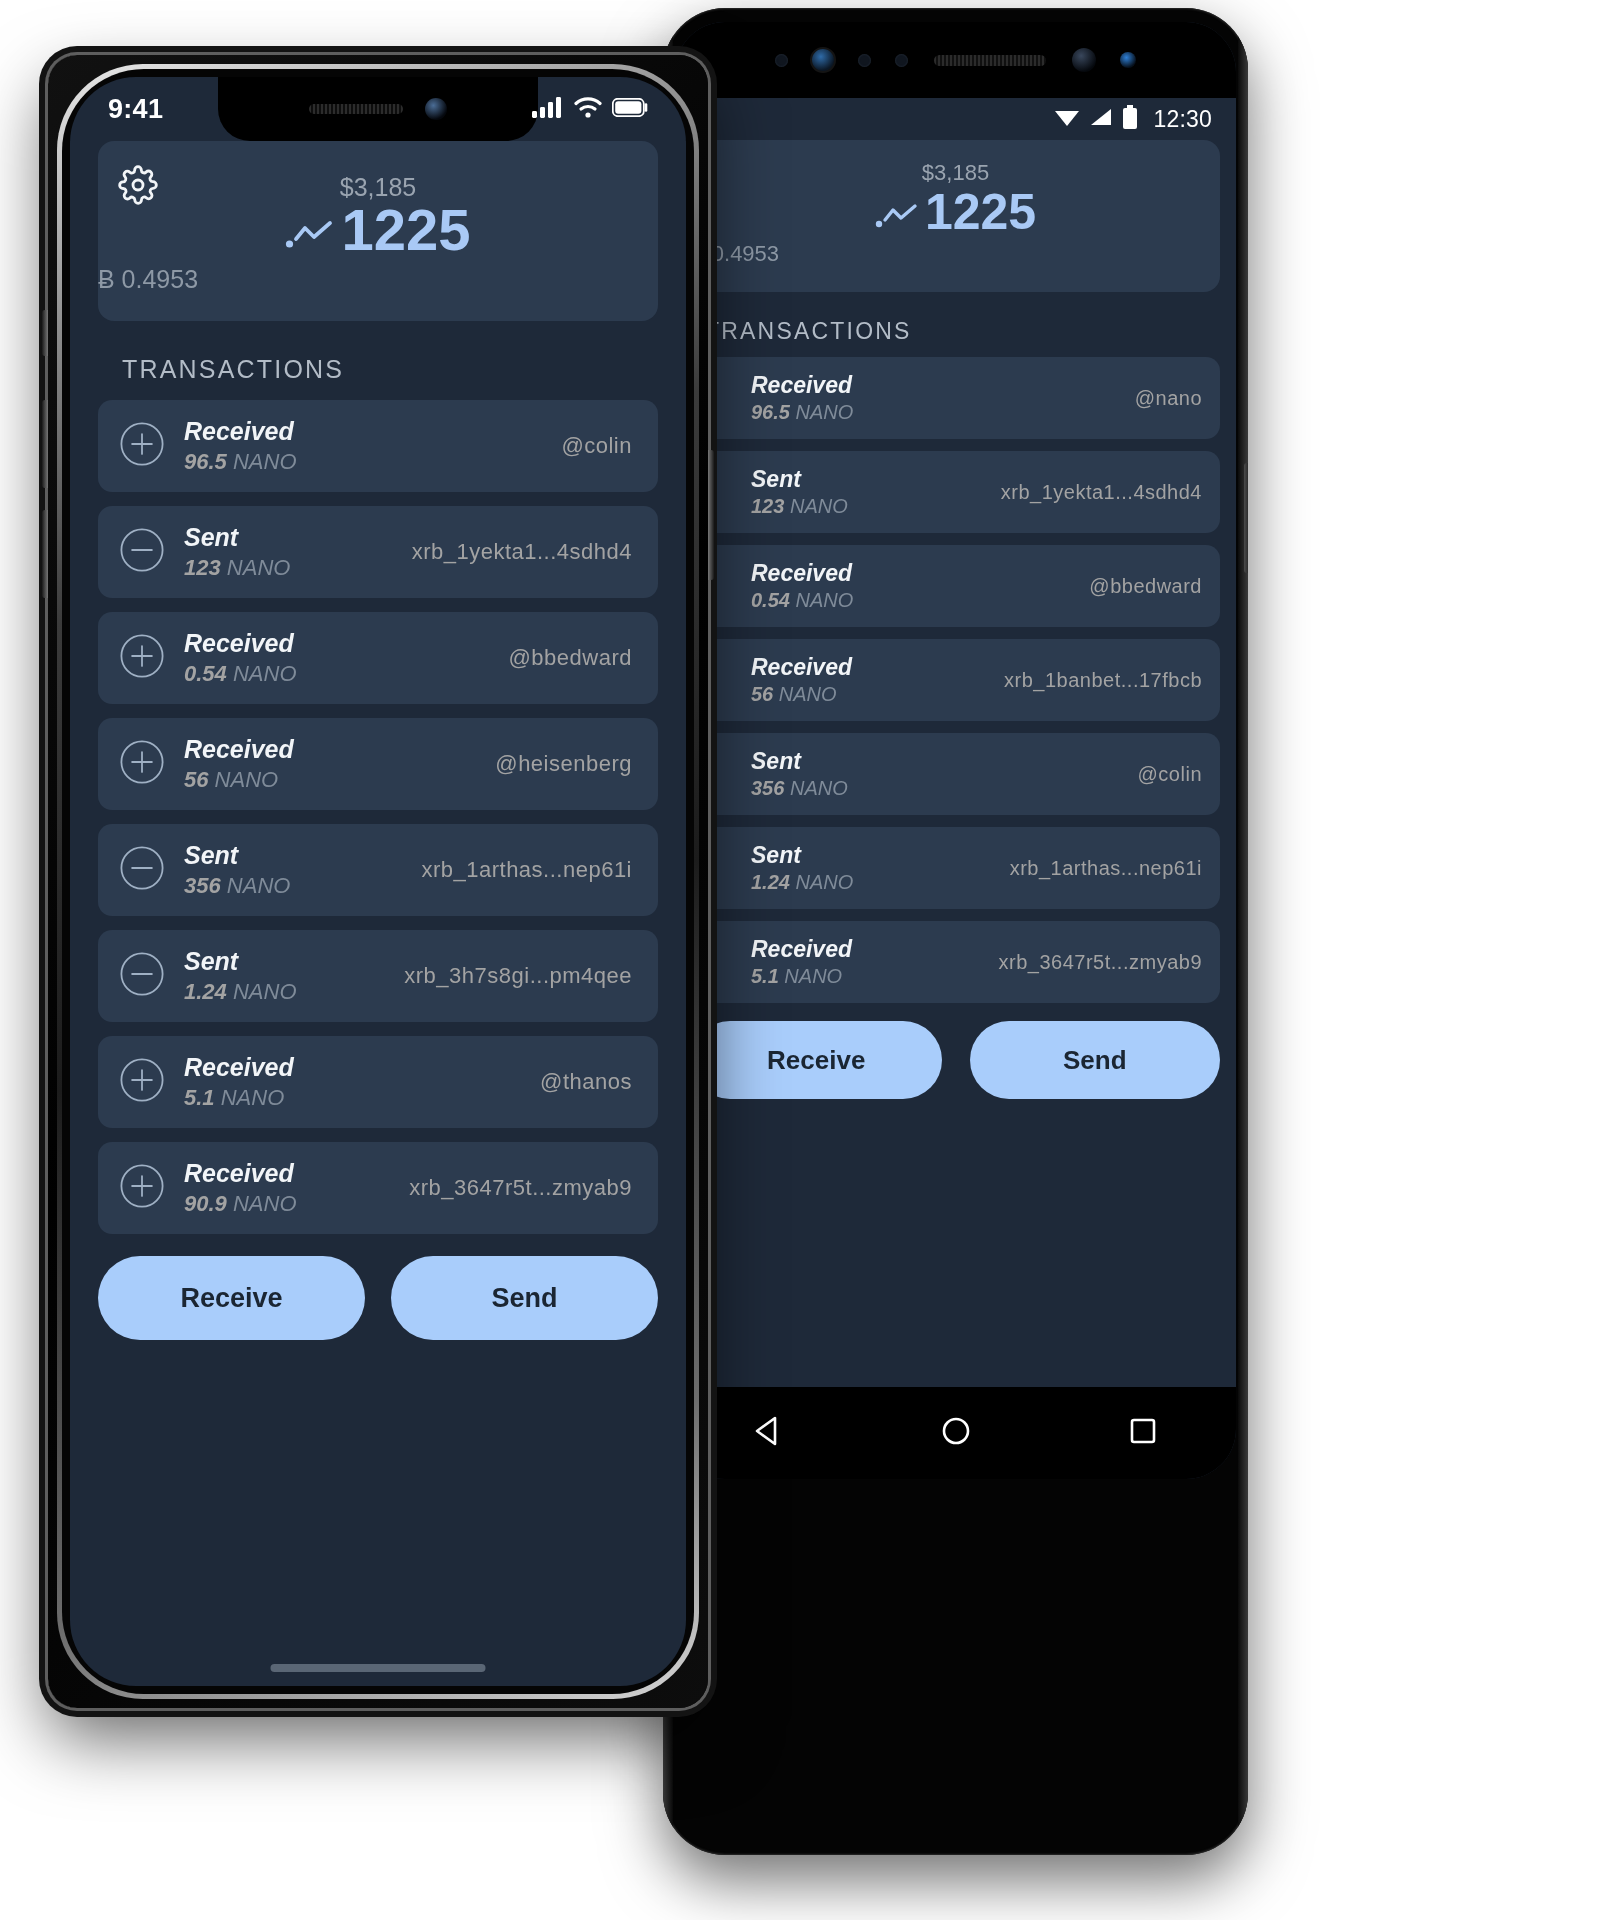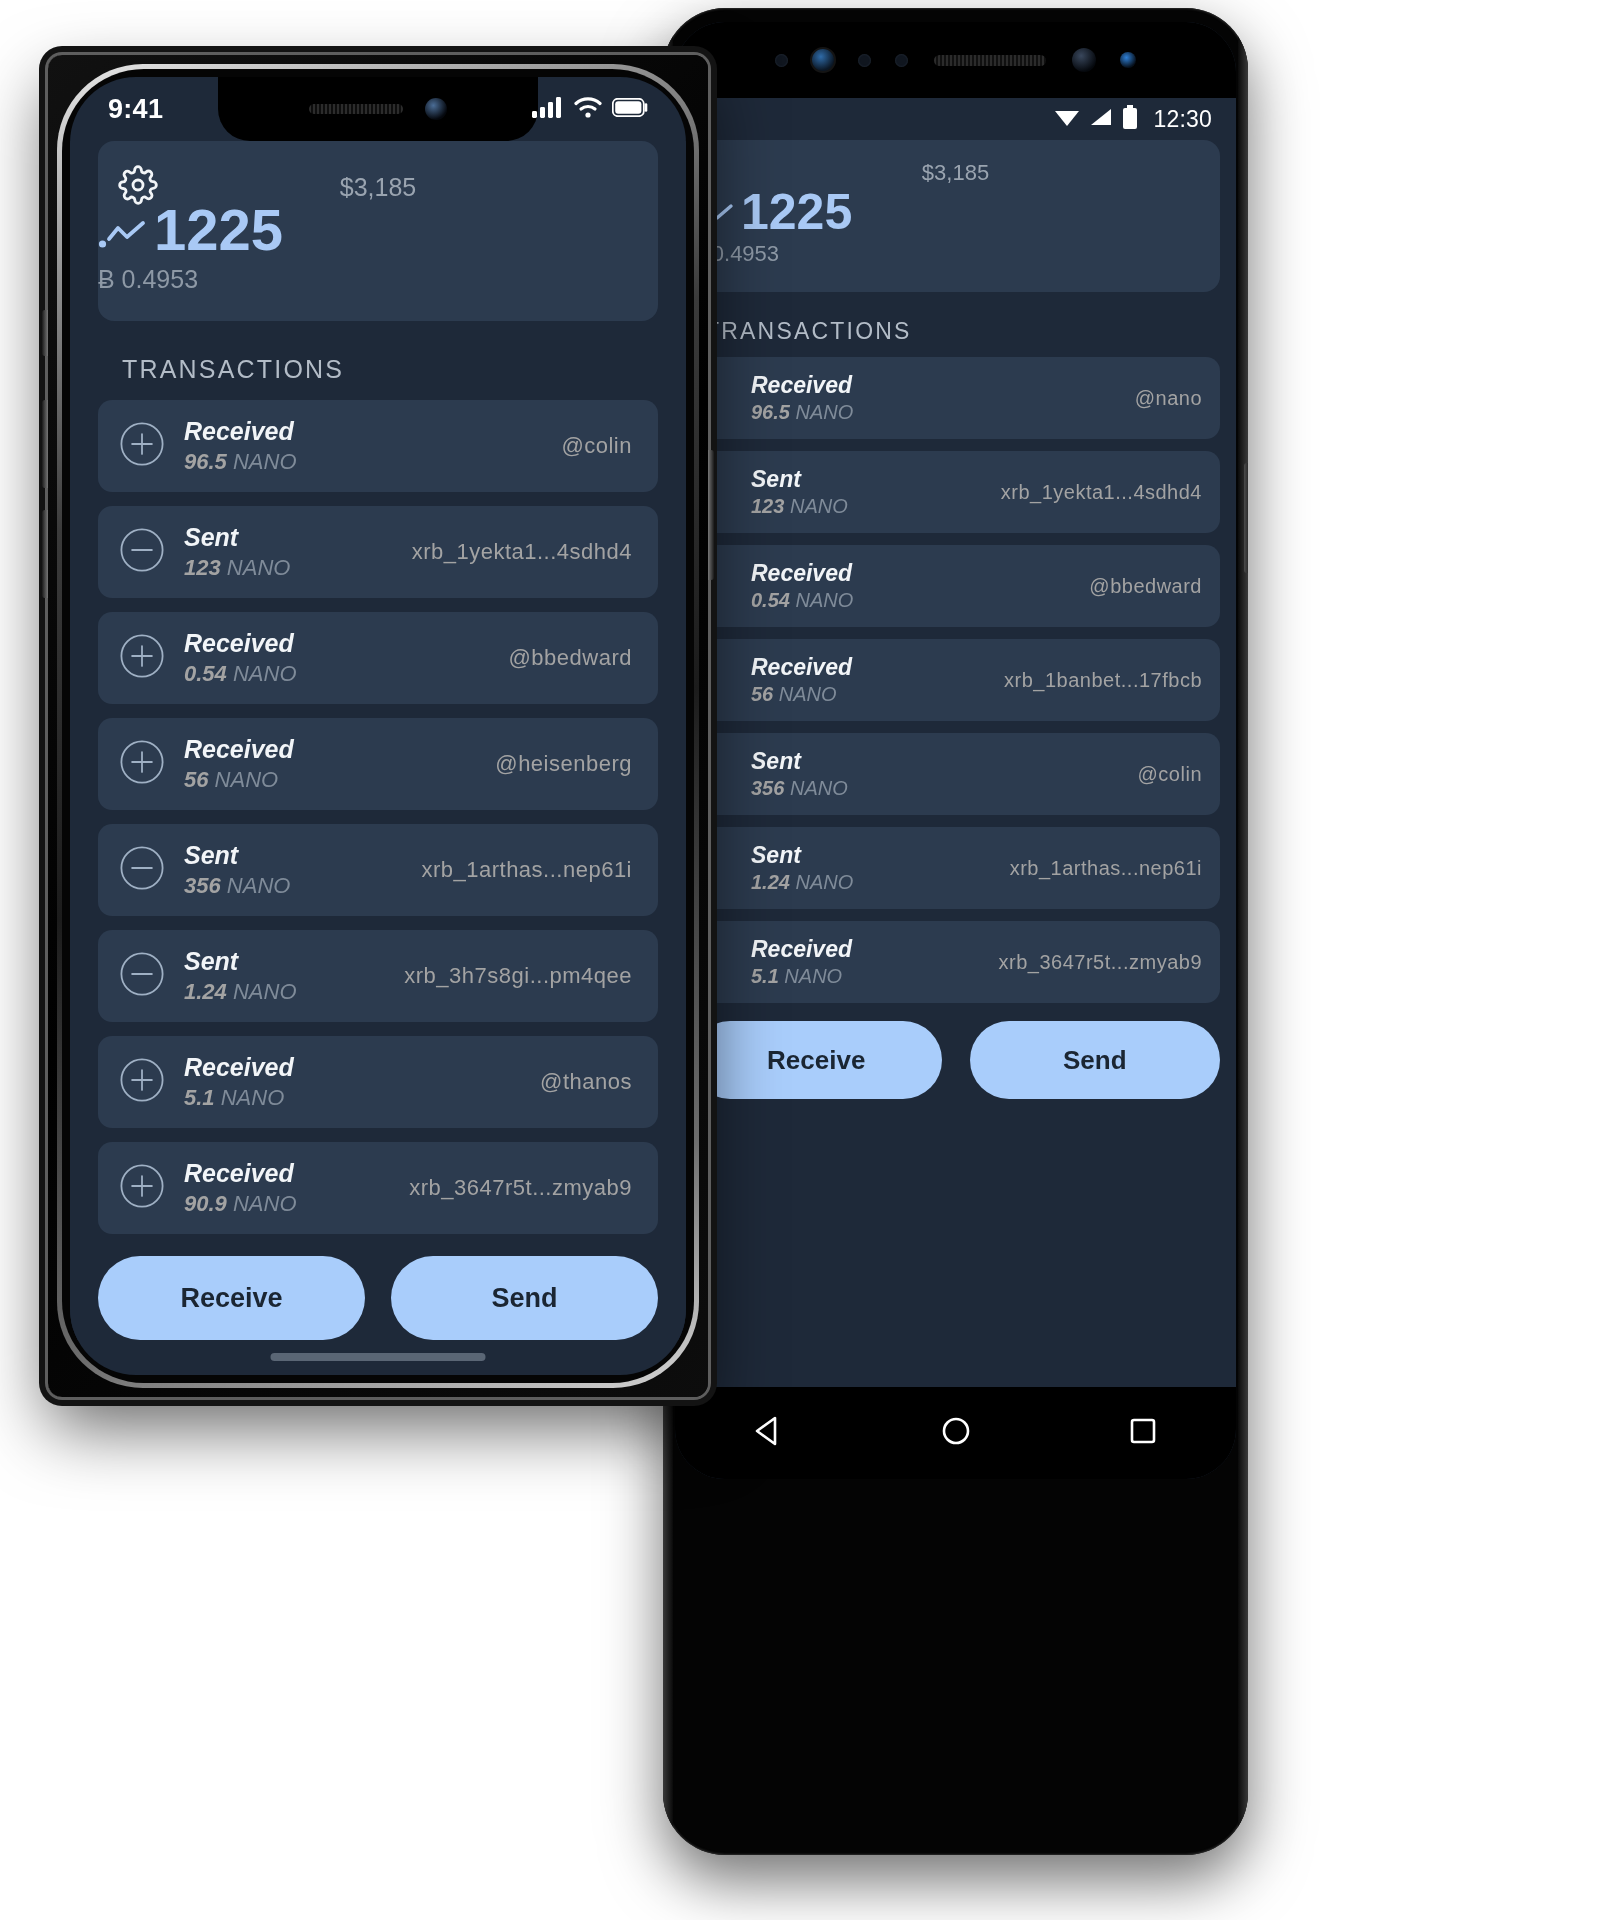--- a/index.html
+++ b/index.html
@@ -67,22 +67,22 @@
   .and-navbar {
     position: absolute; bottom: 0; left: 0; right: 0; height: 92px;
     background: #000; display: flex; align-items: center;
     justify-content: space-around;
   }
 
   
   #iphone {
     position: absolute;
     left: 48px; top: 55px;
-    width: 660px; height: 1342px;
-    border-radius: 14px;
+    width: 660px; height: 1653px;
+    border-radius: 29px;
     background: linear-gradient(135deg,#111 0%, #000 50%, #0d0d0d 100%);
     box-shadow: 0 0 0 3px #5e5e5e, 0 0 0 9px #131313,
                 0 30px 70px rgba(0,0,0,.6);
   }
   #iphone .rail {
     position: absolute; left: 9px; right: 9px; top: 9px; bottom: 9px;
     border-radius: 86px;
     background: linear-gradient(160deg,#e9e9e9 0%, #8f8f8f 14%, #3b3b3b 30%,
                 #1c1c1c 55%, #6d6d6d 84%, #d6d6d6 100%);
   }
@@ -131,21 +131,21 @@
     border-radius: 0 3px 3px 0; }
 
   
   .app { background: #1e2939; }
   .balance-card {
     background: #2c3b4f; border-radius: 16px;
     position: relative;
   }
   .gear-wrap { position: absolute; }
   .bal-fiat { color: #9aa4b0; text-align: center; }
-  .bal-main { display: flex; align-items: center; 
+  .bal-main { display: flex; align-items: center; justify-content: center;
     color: #a9c9f5; font-weight: 700; }
   .bal-btc { color: #8e99a6; }
 
   .section-title {
     color: #b3bcc7; letter-spacing: 2.2px; font-weight: 400;
   }
   .tx-row {
     background: #2c3b4f; border-radius: 14px;
     display: flex; align-items: center;
   }

